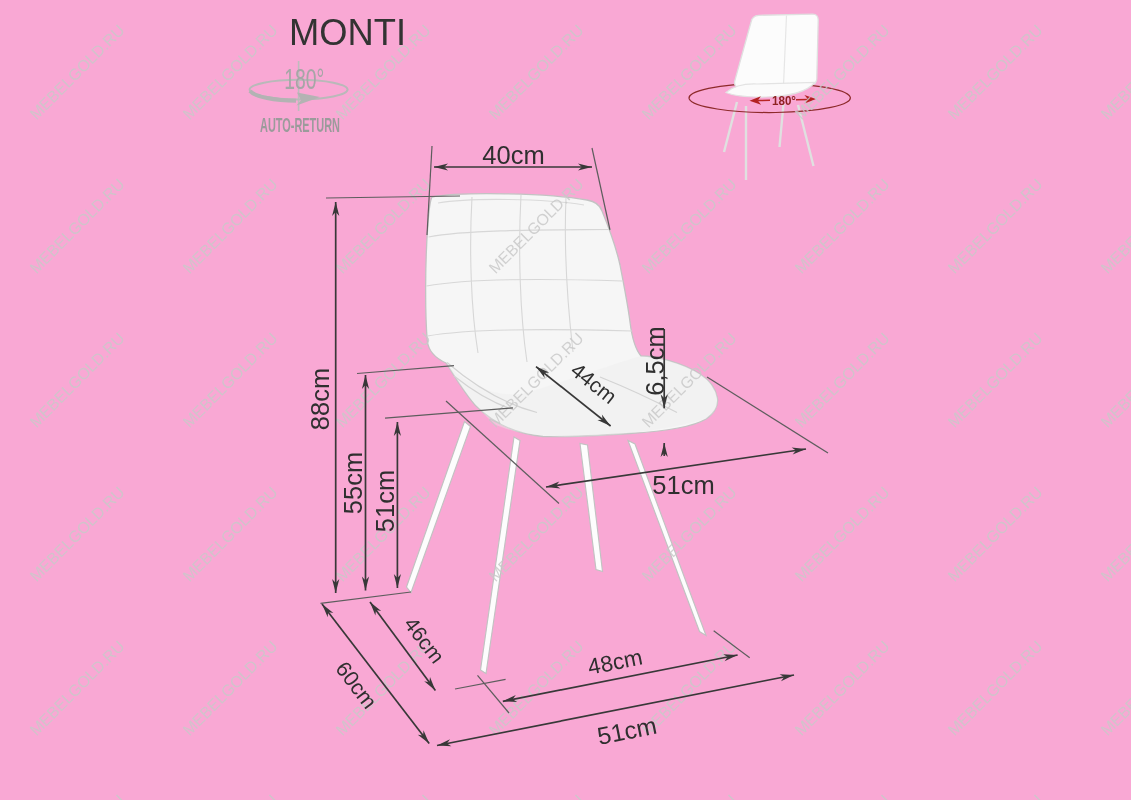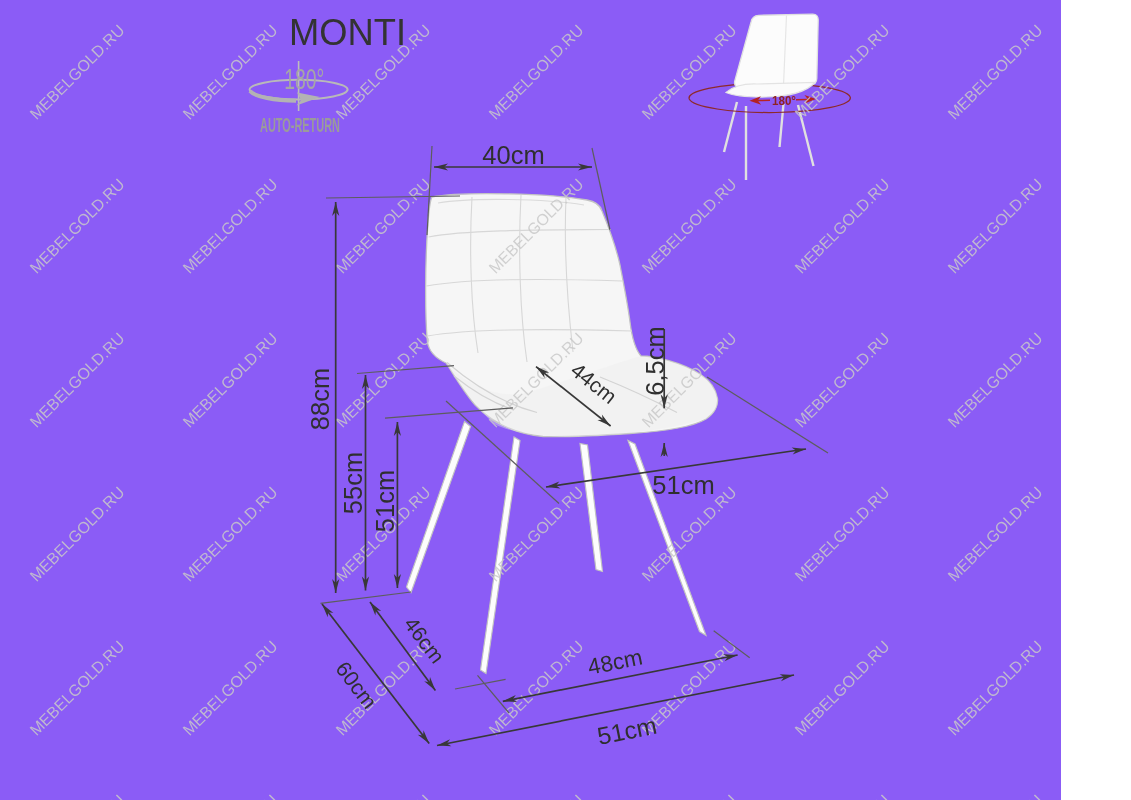--- a/index.html
+++ b/index.html
@@ -1,14 +1,14 @@
 <!DOCTYPE html>
 <html><head><meta charset="utf-8"><style>
 html,body{margin:0;padding:0;background:#fff;}
-#page{position:relative;width:1017px;height:800px;background:#8b5cf6;overflow:hidden;font-family:"Liberation Sans",sans-serif;padding-left:44px;}
+#page{position:relative;width:1131px;height:800px;background:#f9a8d4;overflow:hidden;font-family:"Liberation Sans",sans-serif;}
 svg{position:absolute;left:0;top:0;}
 </style></head><body>
 <div id="page">
 <svg width="1131" height="800" viewBox="0 0 1131 800" font-family="Liberation Sans, sans-serif">
 
 <text x="347.6" y="45" text-anchor="middle" font-size="37.5" fill="#333333" textLength="117" lengthAdjust="spacingAndGlyphs">MONTI</text>
 
 <line x1="298.6" y1="61" x2="298.6" y2="111" stroke="#bdbdbd" stroke-width="1.6"></line>
 
 <ellipse cx="298.6" cy="89.6" rx="49" ry="9.8" fill="none" stroke="#b9b9b9" stroke-width="2"></ellipse>

